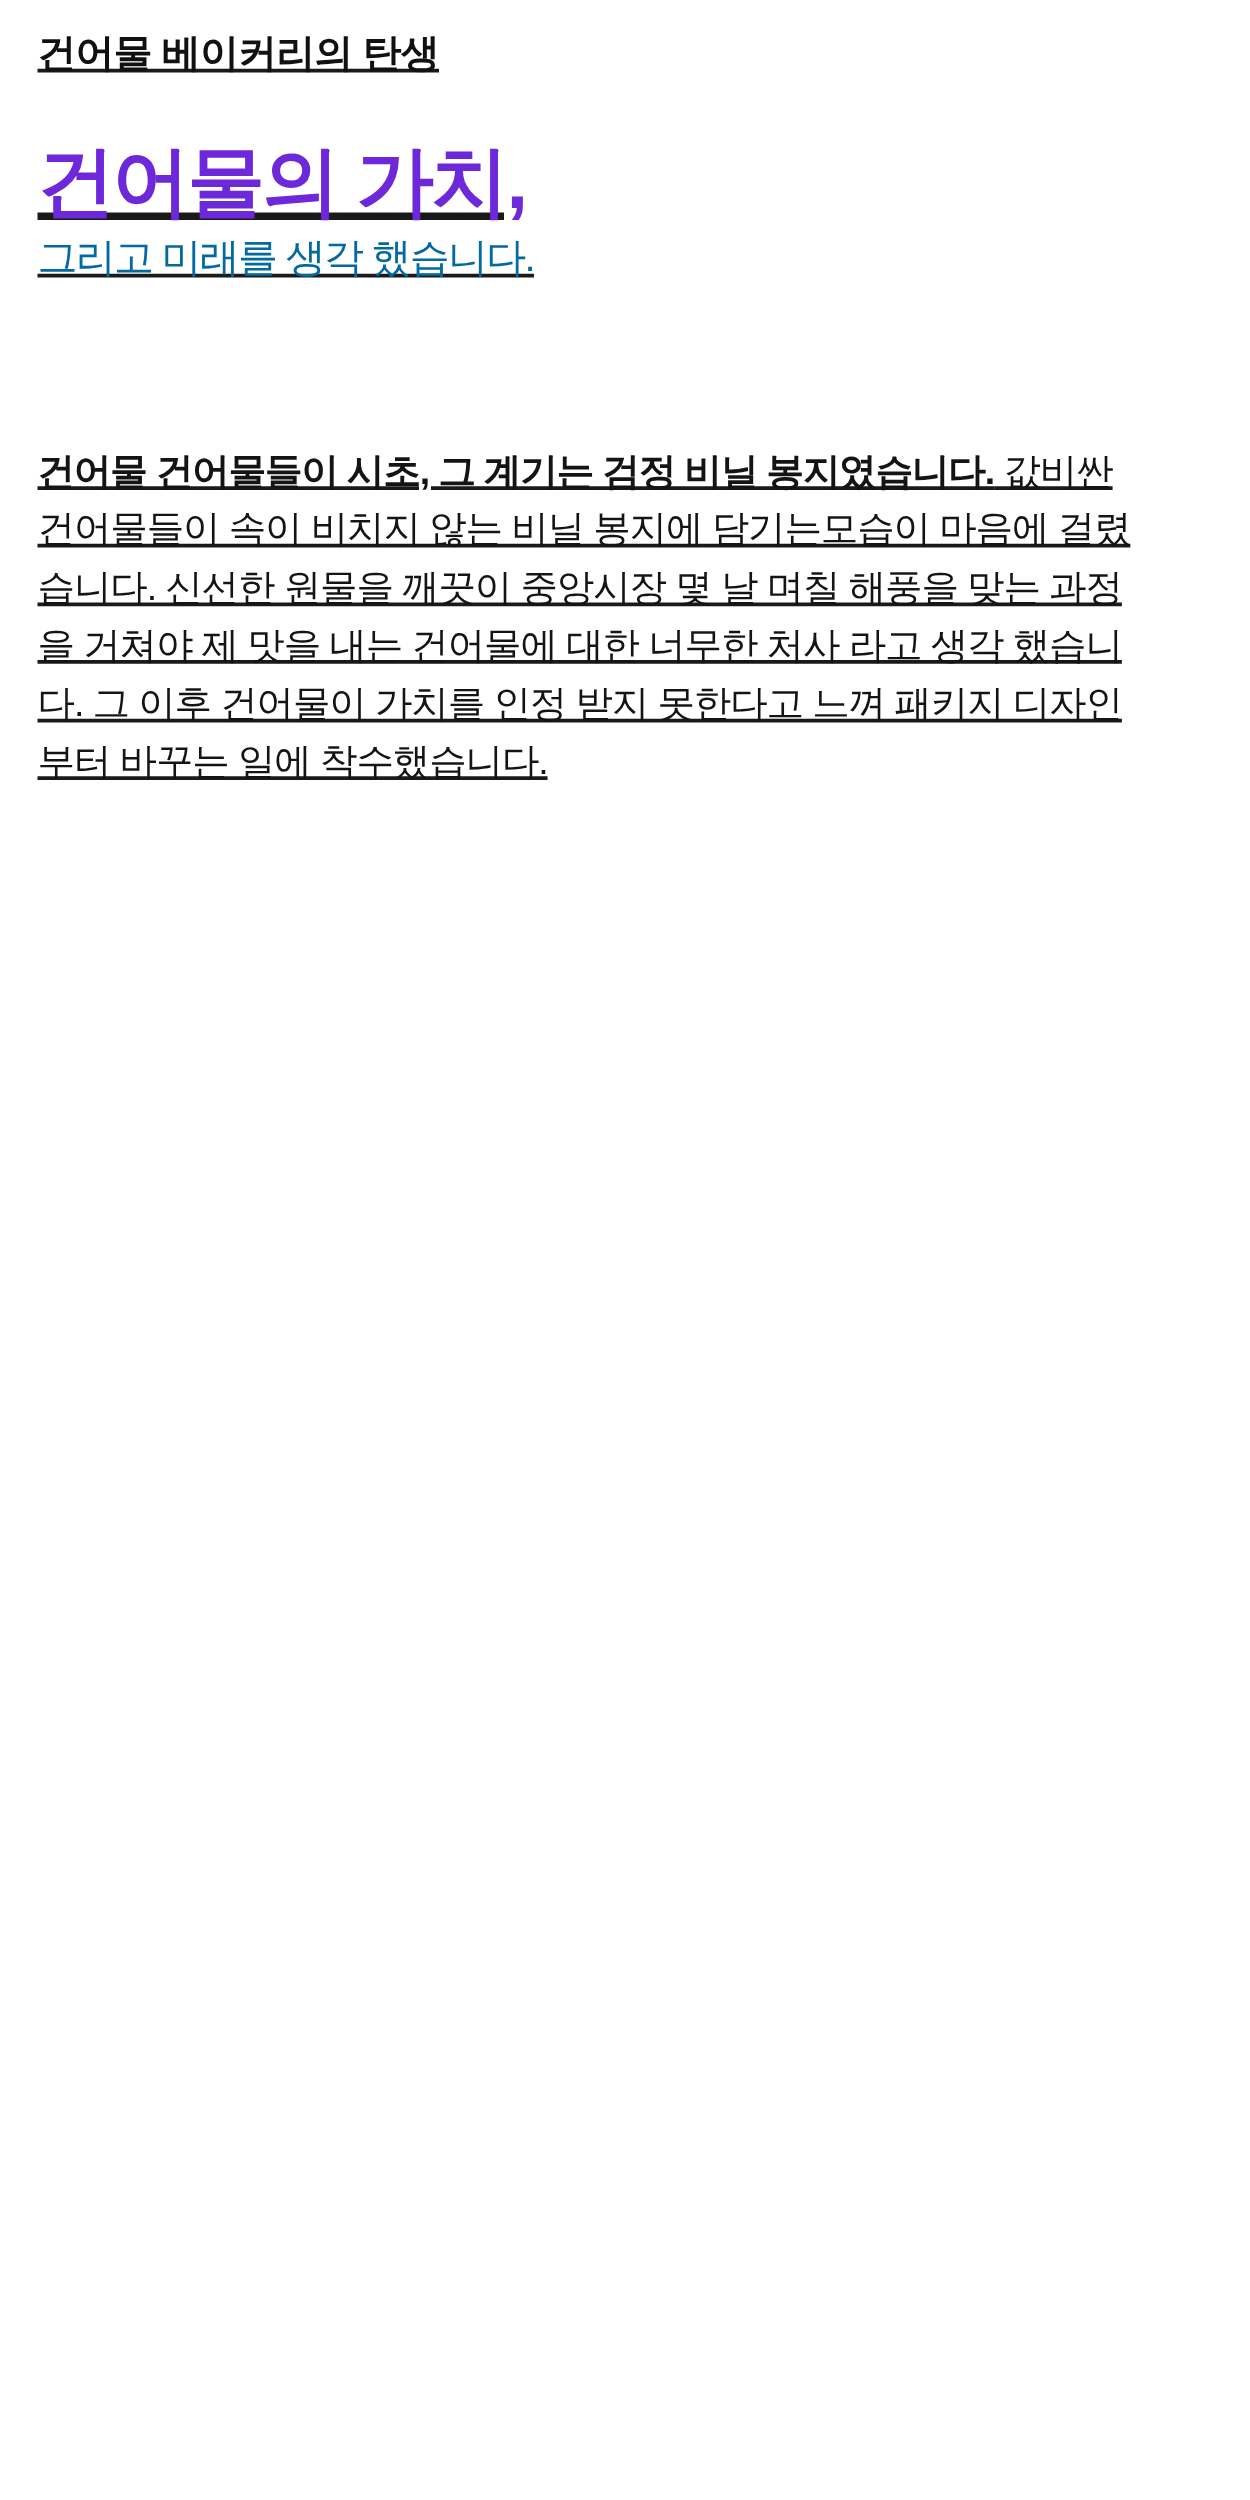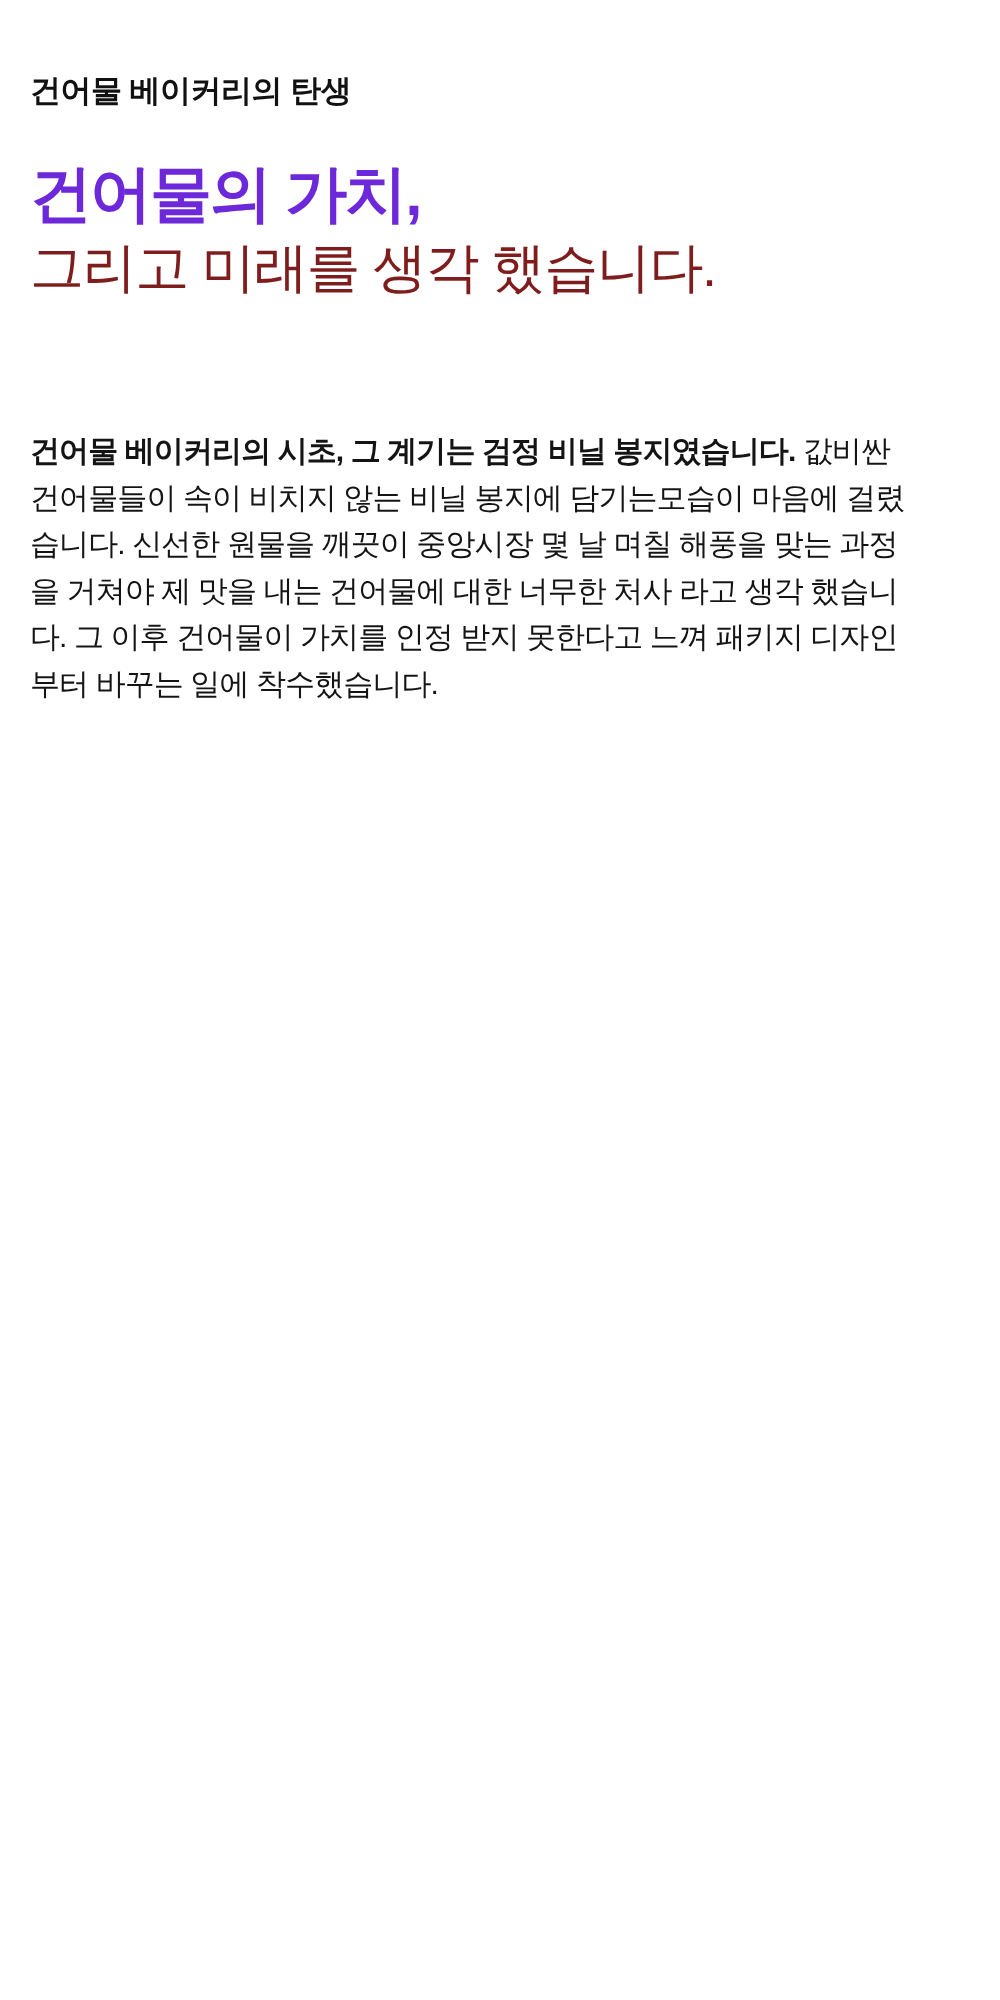--- a/index.html
+++ b/index.html
@@ -13,22 +13,23 @@
     font-family: "Liberation Sans", sans-serif;
     color: #1a1a1a;
     -webkit-font-smoothing: antialiased;
     overflow: hidden;
   }
 
   .page {
     width: 940px;
     height: 2000px;
     box-sizing: border-box;
-    padding: 72px 30px 0 30px;
+    padding: 24px 30px 0 30px;
     position: relative;
+    text-decoration: underline;
   }
 
   .eyebrow {
     font-size: 31px;
     font-weight: bold;
     letter-spacing: -0.5px;
     line-height: 1.2;
     margin: 0 0 52px 0;
     color: #111111;
   }
@@ -40,26 +41,26 @@
   .headline-main {
     font-size: 62px;
     font-weight: bold;
     letter-spacing: -2px;
     line-height: 1.08;
     margin: 0 0 8px 0;
     color: #6d28d9;
   }
 
   .headline-sub {
-    font-size: 54px;
+    font-size: 32px;
     font-weight: normal;
     letter-spacing: -1.4px;
     line-height: 1.15;
     margin: 0;
-    color: #7f1d1d;
+    color: #0369a1;
   }
 
   .body-copy {
     font-size: 30px;
     line-height: 1.55;
     letter-spacing: -0.9px;
     color: #141414;
   }
 
   .body-copy p {
@@ -80,16 +81,16 @@
 <div class="page">
 
   <div class="eyebrow">건어물 베이커리의 탄생</div>
 
   <div class="headline-block">
     <div class="headline-main">건어물의 가치,</div>
     <div class="headline-sub">그리고 미래를 생각 했습니다.</div>
   </div>
 
   <div class="body-copy">
-    <p><span class="lead">건어물 베이커리의 시초, 그 계기는 검정 비닐 봉지였습니다.</span><span> 값비싼 건어물들이 속이 비치지 않는 비닐 봉지에 담기는모습이 마음에 걸렸습니다. 신선한 원물을 깨끗이 중앙시장 몇 날 며칠 해풍을 맞는 과정을 거쳐야 제 맛을 내는 건어물에 대한 너무한 처사 라고 생각 했습니다.  그 이후 건어물이 가치를 인정 받지 못한다고 느껴 패키지 디자인부터 바꾸는 일에 착수했습니다.</span></p>
+    <p><span class="lead">건어물 건어물들이 시초, 그 계기는 검정 비닐 봉지였습니다.</span><span> 값비싼 건어물들이 속이 비치지 않는 비닐 봉지에 담기는모습이 마음에 걸렸습니다. 신선한 원물을 깨끗이 중앙시장 몇 날 며칠 해풍을 맞는 과정을 거쳐야 제 맛을 내는 건어물에 대한 너무한 처사 라고 생각 했습니다.  그 이후 건어물이 가치를 인정 받지 못한다고 느껴 패키지 디자인부터 바꾸는 일에 착수했습니다.</span></p>
   </div>
 
 </div>
 
 </body></html>

